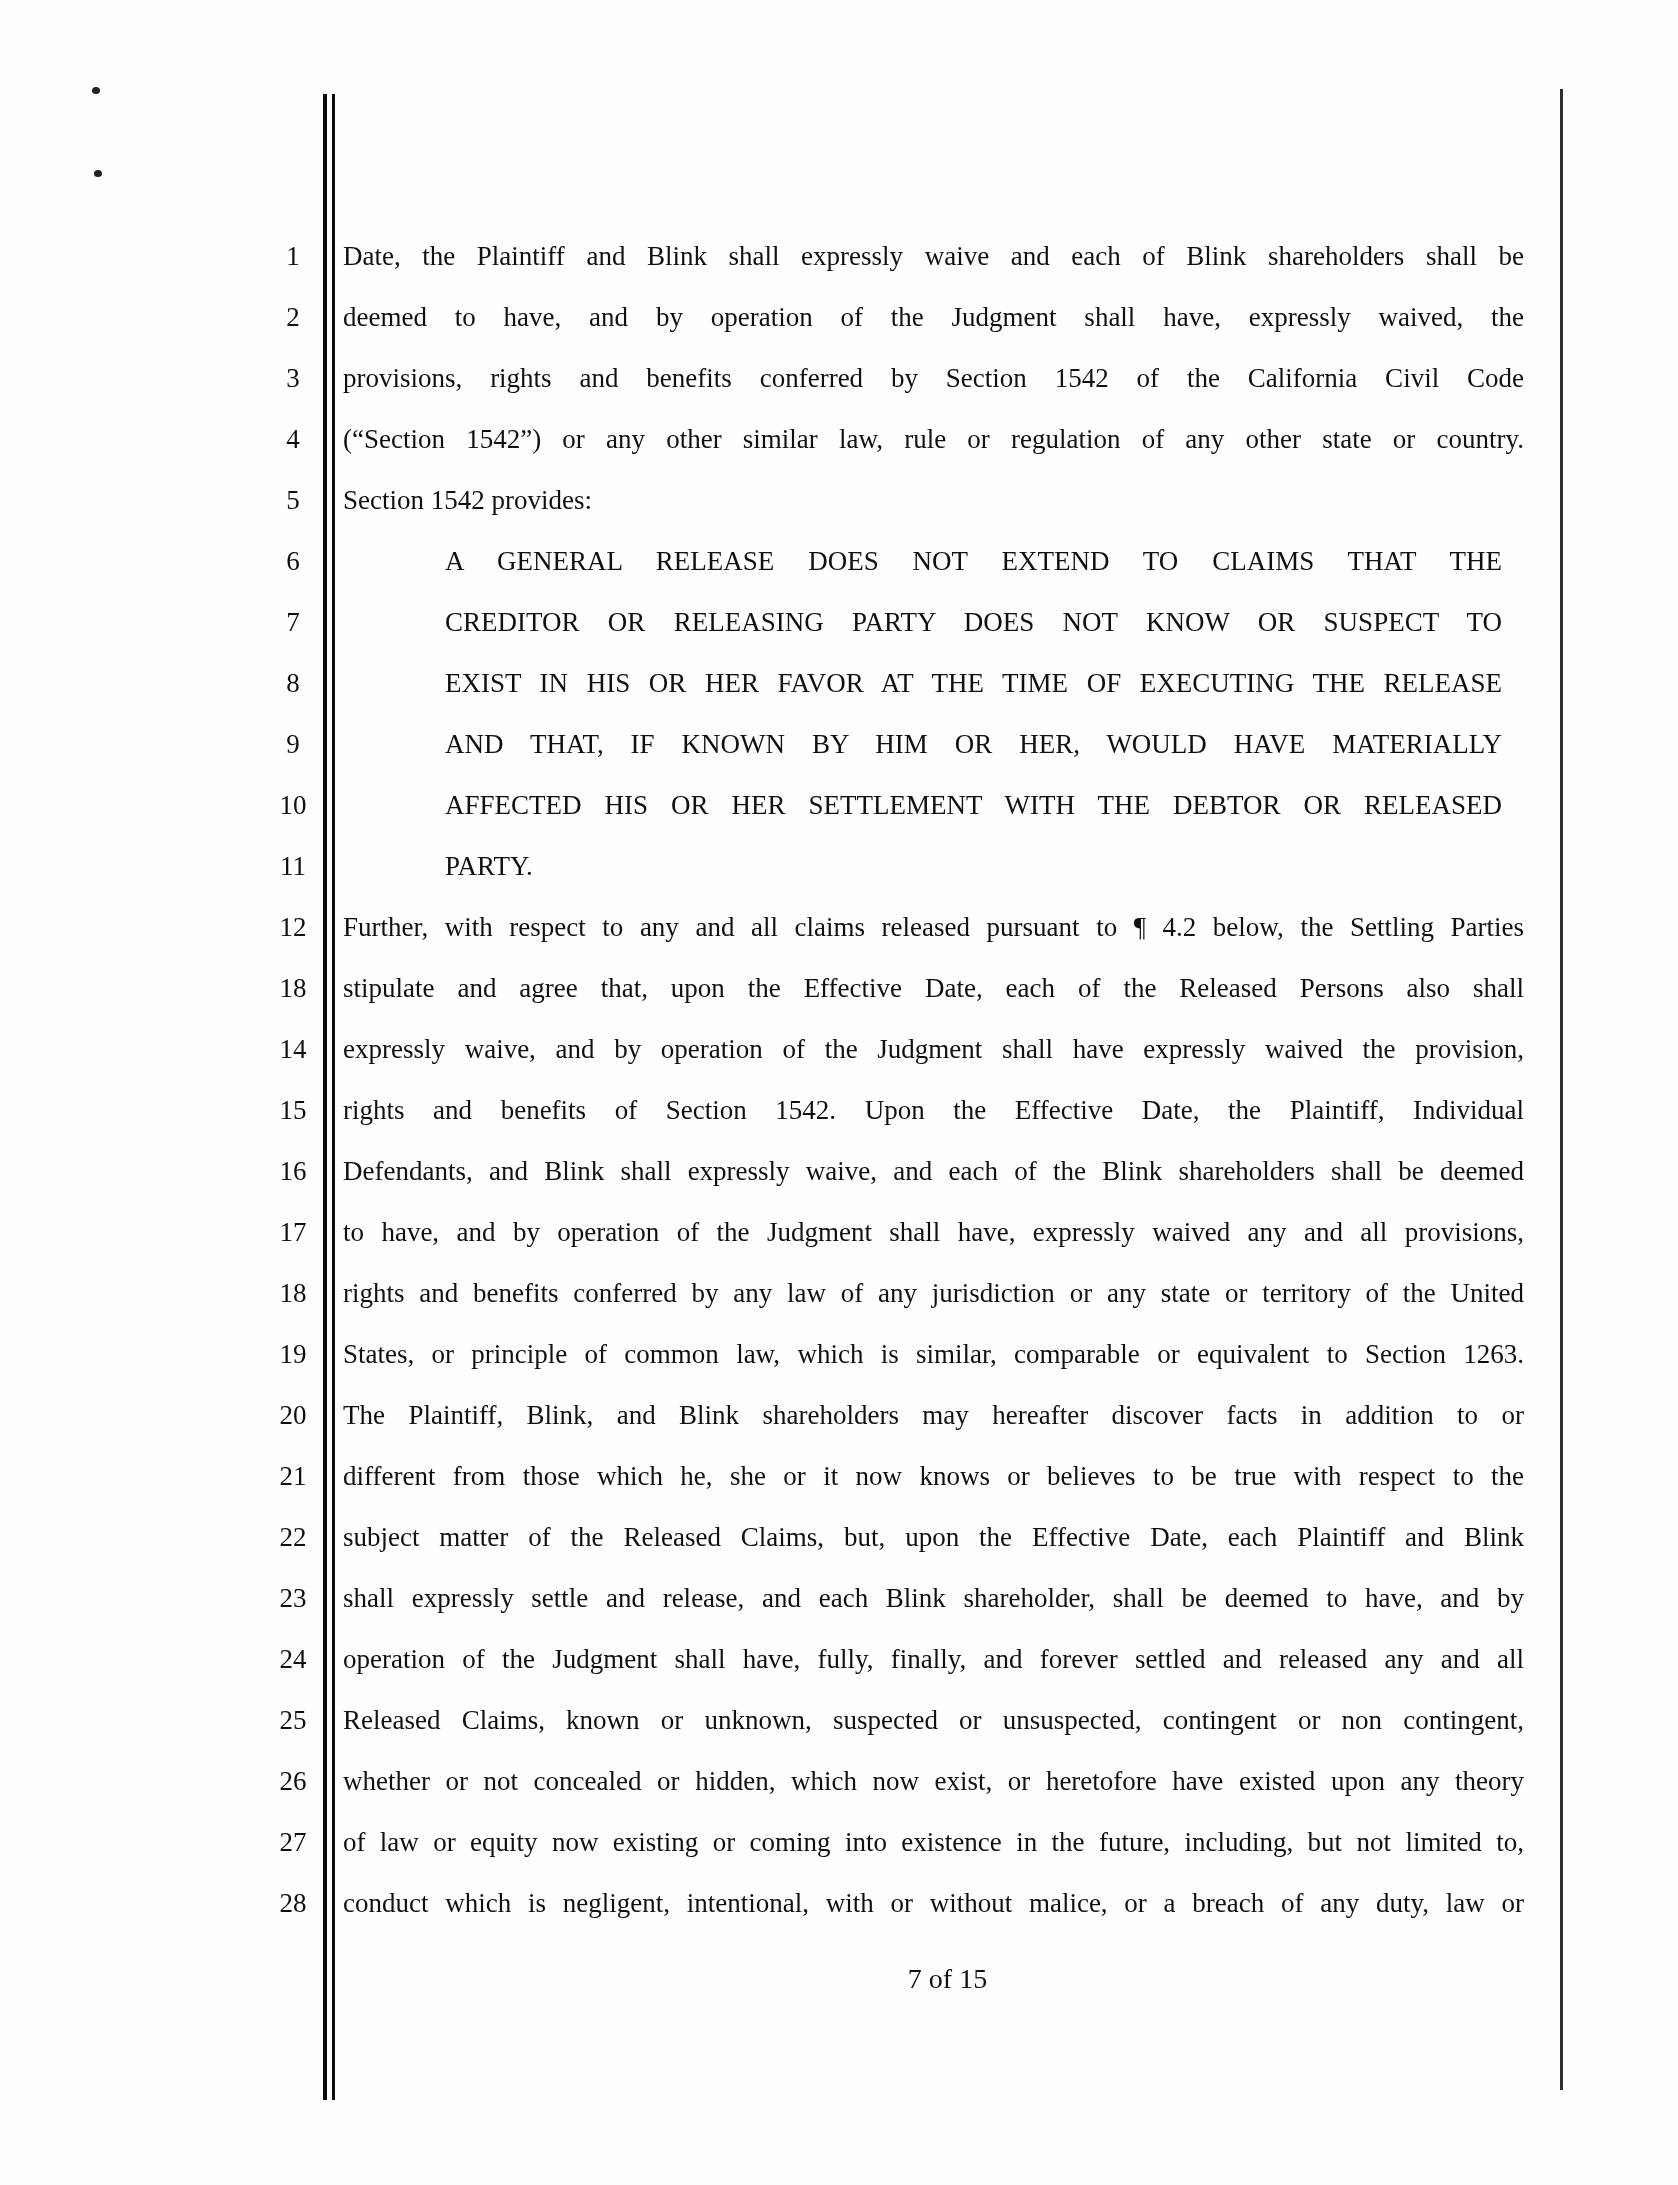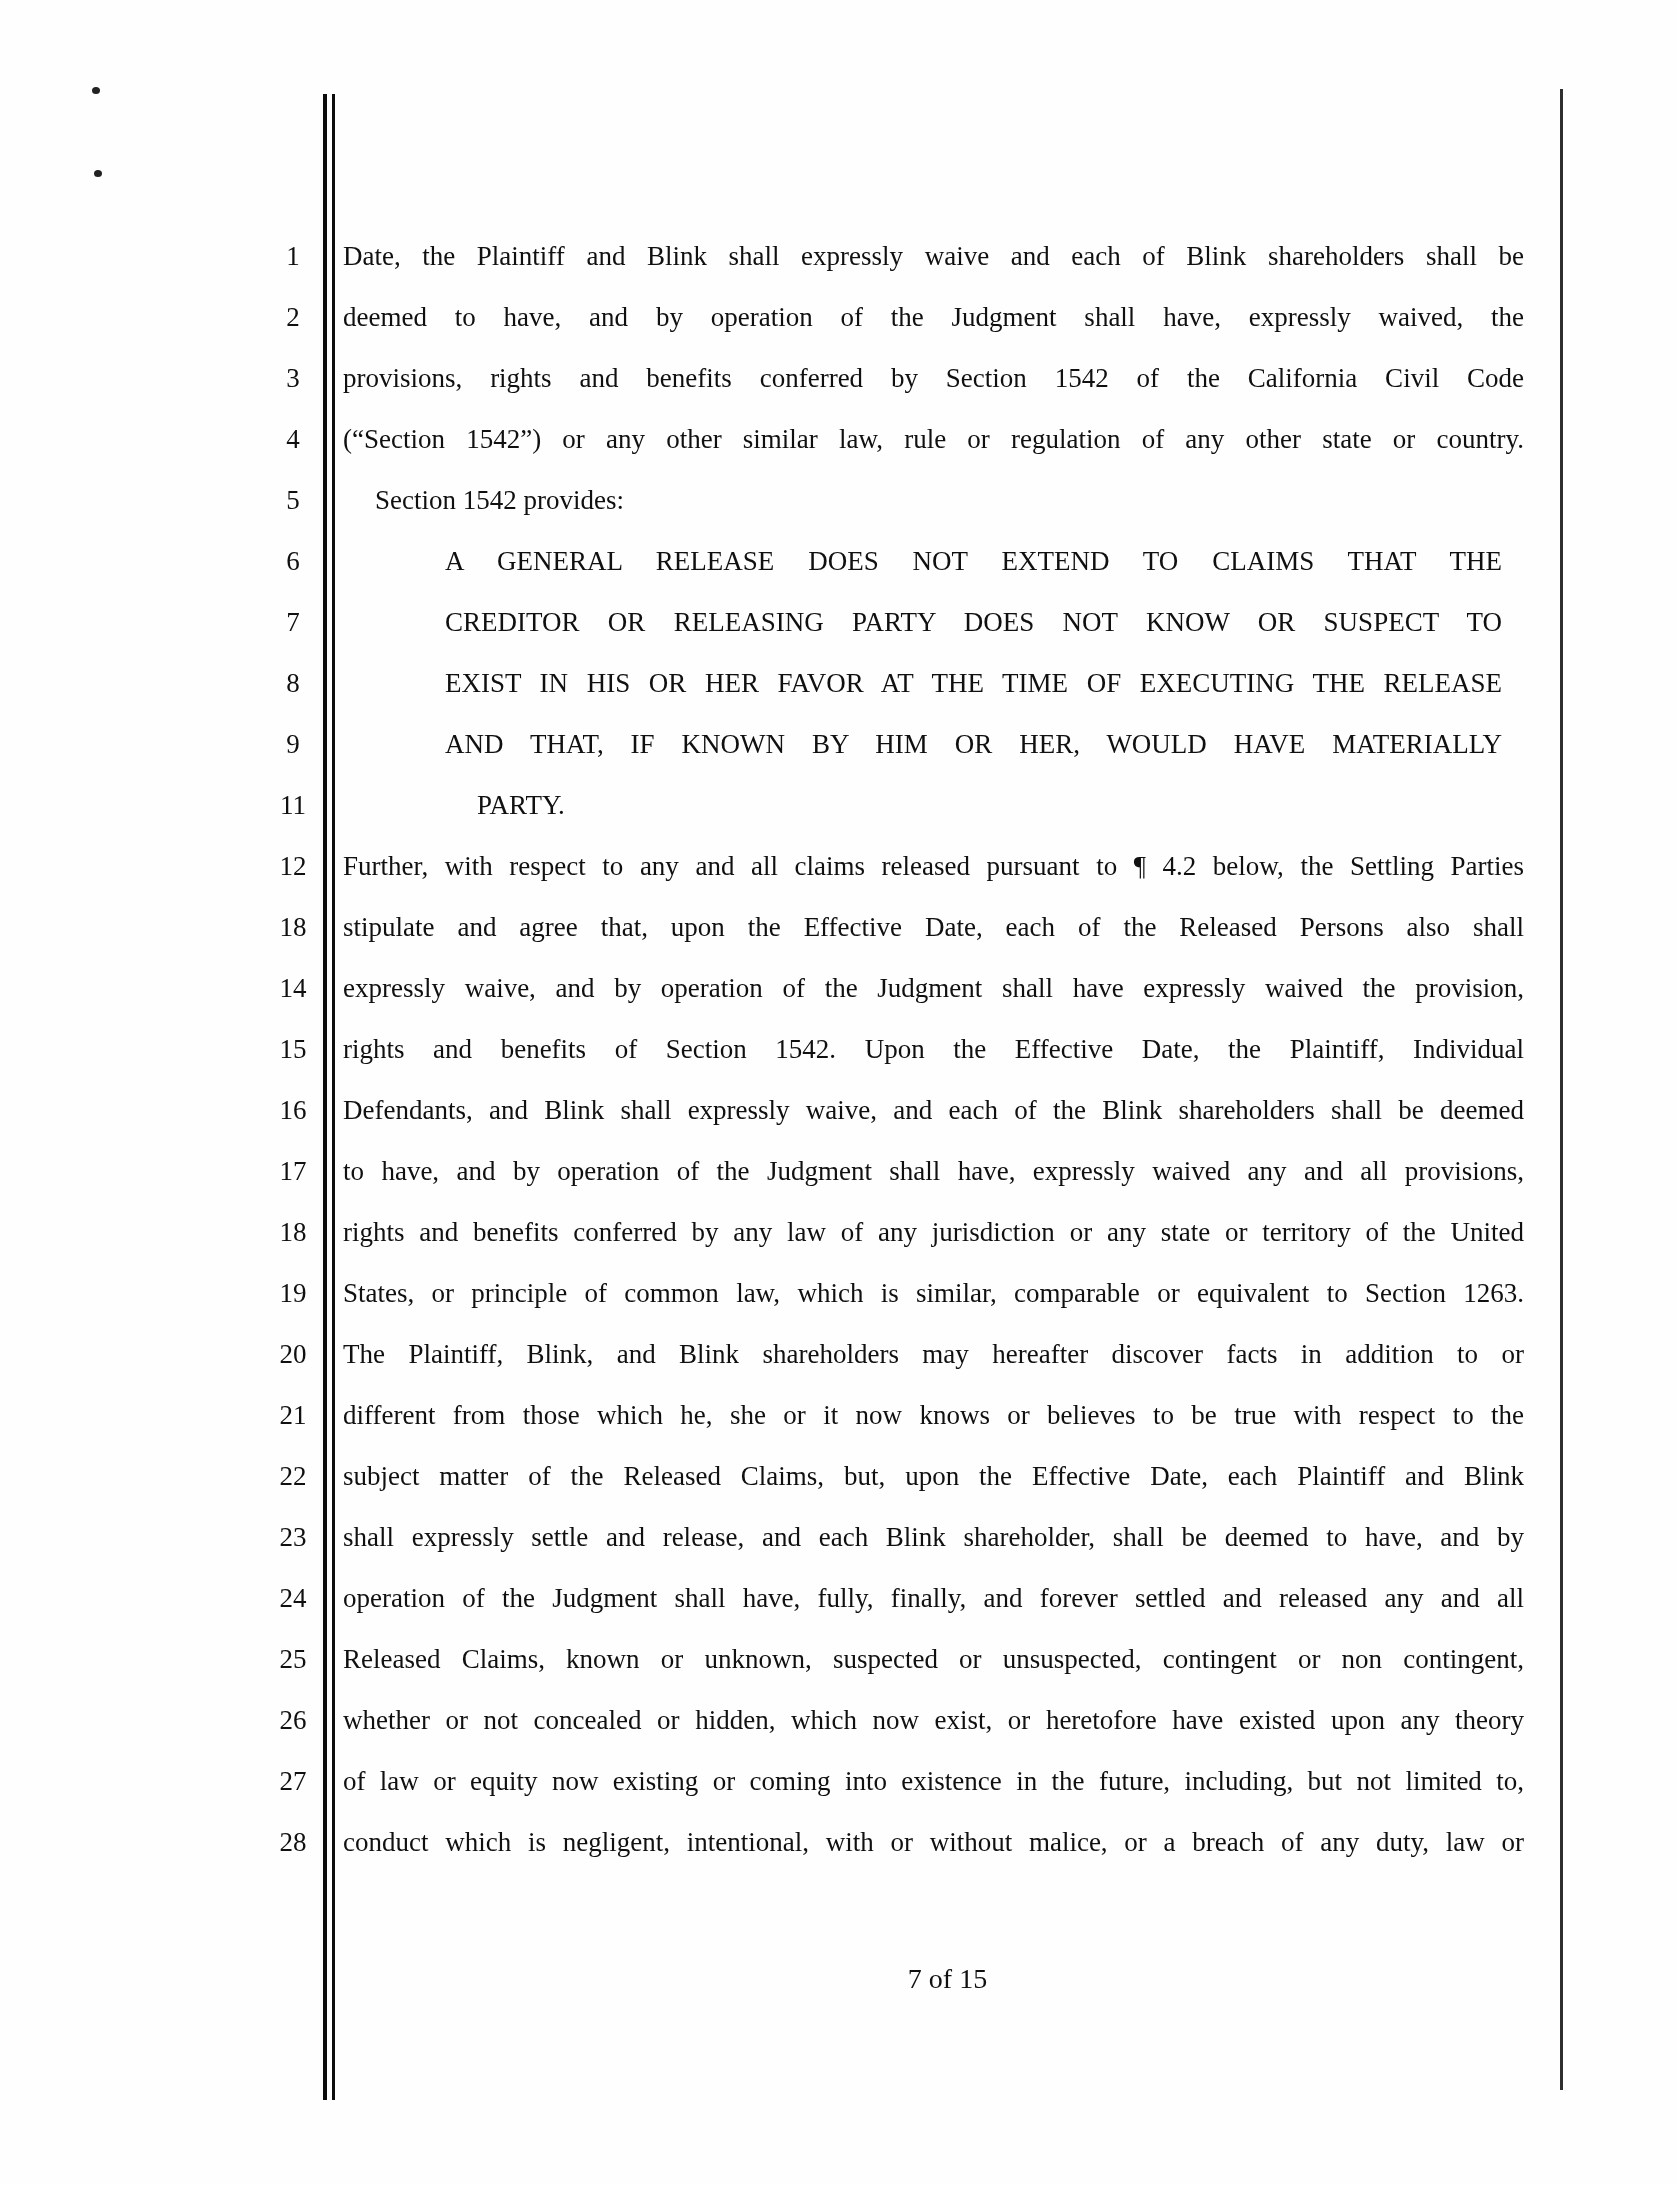--- a/index.html
+++ b/index.html
@@ -32,21 +32,21 @@
     position:absolute;left:265px;width:56px;text-align:center;
     font-size:27px;line-height:61px;display:block;
   }
   .txt{
     position:absolute;display:block;
     font-size:27px;line-height:61px;
     left:343px;width:1181px;
     text-align:justify;text-align-last:justify;
     white-space:normal;overflow:visible;
   }
-  .txt.left{text-align:left;text-align-last:left;margin-left:32px;}
+  .txt.left{text-align:left;text-align-last:left;}
   .txt.quote{left:445px;width:1057px;}
   .txt.quote.left{text-align:center;text-align-last:left;}
   .footer{
     position:absolute;left:357px;top:1961px;width:1181px;
     text-align:center;font-size:28px;line-height:36px;
   }
 </style>
 </head>
 <body>
 
@@ -84,20 +84,24 @@
         <span class="num">7</span>
         <span class="txt quote">CREDITOR OR RELEASING PARTY DOES NOT KNOW OR SUSPECT TO</span>
       </div>
       <div class="row">
         <span class="num">8</span>
         <span class="txt quote">EXIST IN HIS OR HER FAVOR AT THE TIME OF EXECUTING THE RELEASE</span>
       </div>
       <div class="row">
         <span class="num">9</span>
         <span class="txt quote">AND THAT, IF KNOWN BY HIM OR HER, WOULD HAVE MATERIALLY</span>
+      </div>
+      <div class="row">
+        <span class="num">10</span>
+        <span class="txt quote">AFFECTED HIS OR HER SETTLEMENT WITH THE DEBTOR OR RELEASED</span>
       </div>
       <div class="row">
         <span class="num">11</span>
         <span class="txt quote left">PARTY.</span>
       </div>
       <div class="row">
         <span class="num">12</span>
         <span class="txt">Further, with respect to any and all claims released pursuant to ¶ 4.2 below, the Settling Parties</span>
       </div>
       <div class="row">

